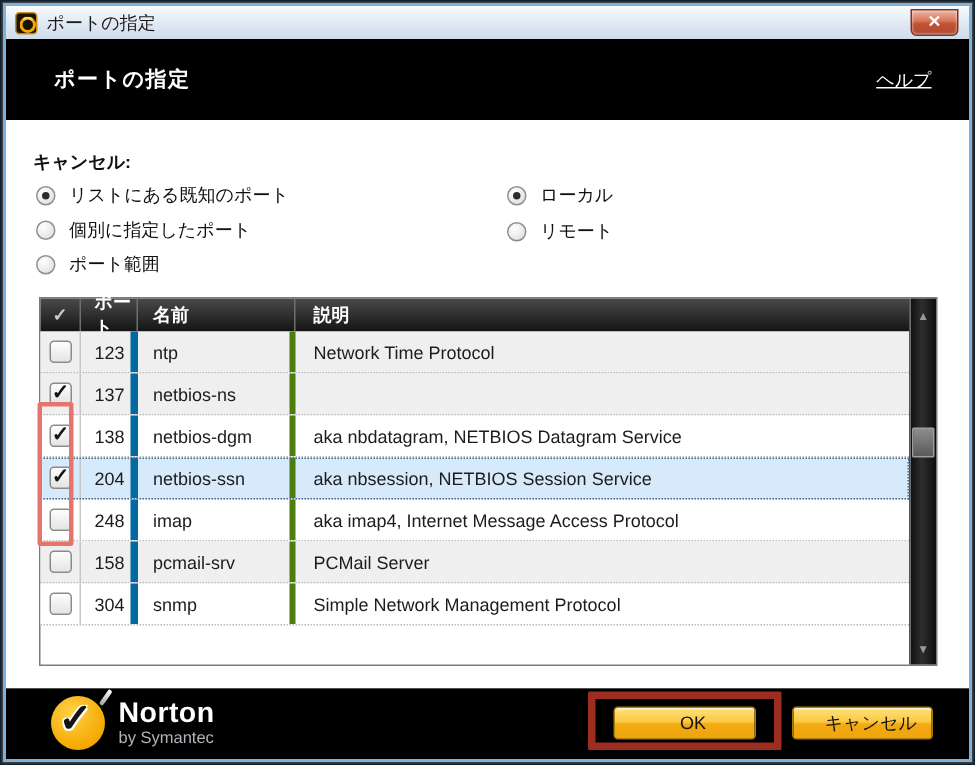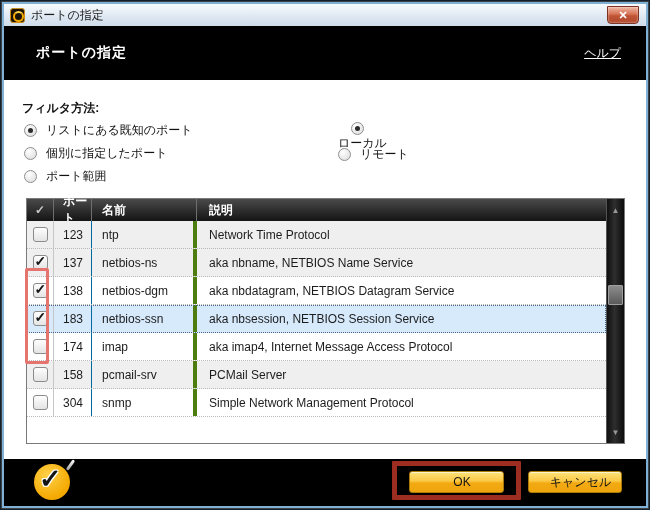--- a/index.html
+++ b/index.html
@@ -52,21 +52,21 @@
   .th.c-port  { width:38px; padding-left:9px; }
   .th.c-name  { width:105px; padding-left:10px; }
   .th.c-desc  { flex:1; padding-left:12px; border-right:none; }
 
   .row { height:28px; display:flex; align-items:center; font-size:12px; color:#1c1c1c;
          border-bottom:1px dotted #b9b9b9; background:#fff; cursor:default; }
   .row.alt { background:#efefef; }
   .row.selected { background:#d7eafc; outline:1px dotted #49698c; outline-offset:-1px; }
   .cell { height:100%; display:flex; align-items:center; }
   .cell.c-check { width:27px; justify-content:center; border-right:1px solid #c6c6c6; }
-  .cell.c-port  { width:38px; padding-left:9px; border-right:1px solid #0369a1; }
+  .cell.c-port  { width:38px; padding-left:9px; border-right:5px solid #0369a1; }
   .cell.c-name  { width:105px; padding-left:10px; border-right:4px solid #4d7c0f; }
   .cell.c-desc  { flex:1; padding-left:12px; }
   .cb { width:15px; height:15px; border:1px solid #8b8b8b; border-radius:3px;
         background:linear-gradient(#fefefe, #e4e4e4); position:relative; cursor:pointer; }
   .cb.checked::after { content:"✓"; position:absolute; left:1px; top:-3px;
         font-size:14px; font-weight:bold; color:#141414; }
 
   
   .vscroll { width:18px; background:linear-gradient(90deg, #101010, #2e2e2e 45%, #0c0c0c);
              display:flex; flex-direction:column; border-left:1px solid #555; }
@@ -116,38 +116,38 @@
     </div>
   </div>
 
   <div class="header">
     <span class="heading">ポートの指定</span>
     <a class="help-link">ヘルプ</a>
   </div>
 
   <div class="content">
 
-    <div class="group-label" style="left:18px; top:20px;">フィルタ方法:</div>
+    <div class="group-label" style="left:18px; top:20px;">キャンセル:</div>
     <div>
       <div class="radio-row" style="left:20px; top:42px;">
         <span class="radio checked"></span>
         <span>リストにある既知のポート</span>
       </div>
       <div class="radio-row" style="left:20px; top:65px;">
         <span class="radio"></span>
         <span>個別に指定したポート</span>
       </div>
       <div class="radio-row" style="left:20px; top:88px;">
         <span class="radio"></span>
         <span>ポート範囲</span>
       </div>
     </div>
 
     <div>
-      <div class="radio-row" style="left:334px; top:42px;flex-direction:column;">
+      <div class="radio-row" style="left:334px; top:42px;">
         <span class="radio checked"></span>
         <span>ローカル</span>
       </div>
       <div class="radio-row" style="left:334px; top:66px;">
         <span class="radio"></span>
         <span>リモート</span>
       </div>
     </div>
 
     <div class="table">
@@ -166,43 +166,42 @@
     <div class="cell c-port">123</div>
     <div class="cell c-name">ntp</div>
     <div class="cell c-desc">Network Time Protocol</div>
   </div>
             <div class="row alt">
     <div class="cell c-check">
       <span class="cb checked"></span>
     </div>
     <div class="cell c-port">137</div>
     <div class="cell c-name">netbios-ns</div>
-    <div class="cell c-desc">aka nbname, NETBIOS Name Service</div>
   </div>
             <div class="row">
     <div class="cell c-check">
       <span class="cb checked"></span>
     </div>
     <div class="cell c-port">138</div>
     <div class="cell c-name">netbios-dgm</div>
     <div class="cell c-desc">aka nbdatagram, NETBIOS Datagram Service</div>
   </div>
             <div class="row alt selected">
     <div class="cell c-check">
       <span class="cb checked"></span>
     </div>
-    <div class="cell c-port">183</div>
+    <div class="cell c-port">204</div>
     <div class="cell c-name">netbios-ssn</div>
     <div class="cell c-desc">aka nbsession, NETBIOS Session Service</div>
   </div>
             <div class="row">
     <div class="cell c-check">
       <span class="cb"></span>
     </div>
-    <div class="cell c-port">174</div>
+    <div class="cell c-port">248</div>
     <div class="cell c-name">imap</div>
     <div class="cell c-desc">aka imap4, Internet Message Access Protocol</div>
   </div>
             <div class="row alt">
     <div class="cell c-check">
       <span class="cb"></span>
     </div>
     <div class="cell c-port">158</div>
     <div class="cell c-name">pcmail-srv</div>
     <div class="cell c-desc">PCMail Server</div>
@@ -230,20 +229,24 @@
       </div>
     </div>
   </div>
 
   <div class="footer">
     <div class="brand">
       <div class="brand-circle">
         <span class="brand-check">✓</span>
         <span class="brand-brush"></span>
       </div>
+      <div class="brand-text">
+        <div class="brand-name">Norton</div>
+        <div class="brand-by">by Symantec</div>
+      </div>
     </div>
     <div class="btn btn-ok">OK</div>
     <div class="btn btn-cancel">キャンセル</div>
   </div>
 
   <div class="annotate ann-checks"></div>
   <div class="annotate ann-ok"></div>
 
   <div class="frame"></div>
 </div>

